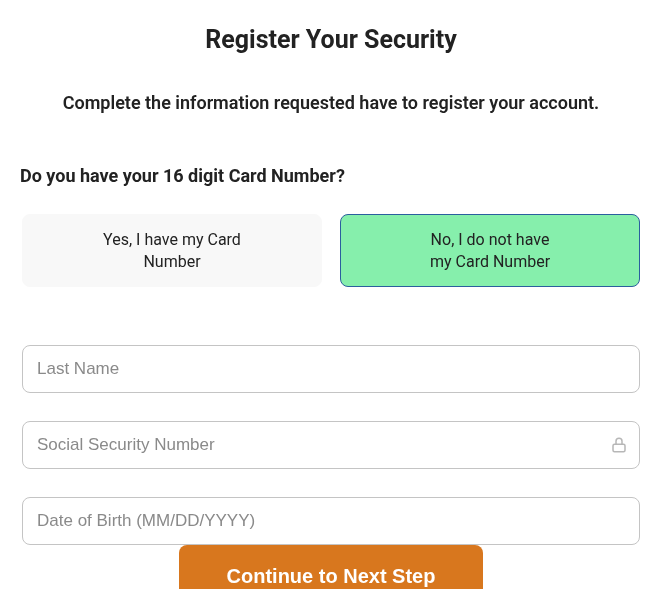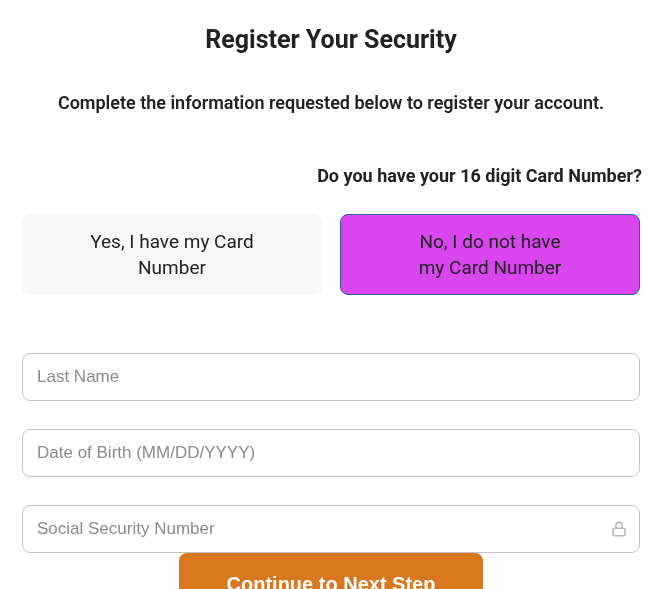--- a/index.html
+++ b/index.html
@@ -21,48 +21,48 @@
       margin-top: 5px;
       margin-bottom: 38px;
     }
     .subtitle {
       text-align: center;
       font-size: 18px;
       font-weight: 600;
       margin-bottom: 52px;
     }
     .question {
-      text-align: right;
+      text-align: left;
       font-size: 18px;
       font-weight: 700;
       margin-bottom: 28px;
     }
     .options {
       display: flex;
       gap: 18px;
       margin-bottom: 58px;
       padding: 0 2px;
     }
     .option {
       flex: 1;
       border-radius: 8px;
       padding: 14px 20px;
       text-align: center;
-      font-size: 19px;
+      font-size: 16px;
       line-height: 1.35;
       cursor: pointer;
       user-select: none;
     }
     .option-unselected {
       background: #f8f8f8;
       color: #222;
       border: 1px solid #f8f8f8;
     }
     .option-selected {
-      background: #d946ef;
+      background: #86efac;
       border: 1.5px solid #2b5f9e;
       color: #222;
     }
     .fields {
       display: grid;
       grid-template-columns: 1fr;
       gap: 28px 18px;
       padding: 0 2px;
     }
     .input-wrap {
@@ -106,40 +106,40 @@
       font-weight: 700;
       padding: 20px 48px;
       cursor: pointer;
     }
   </style>
 </head>
 <body>
 
 <h1 class="title">Register Your Security</h1>
 
-<p class="subtitle">Complete the information requested below to register your account.</p>
+<p class="subtitle">Complete the information requested have to register your account.</p>
 
 <p class="question">Do you have your 16 digit Card Number?</p>
 
 <div class="options">
   <div class="option option-unselected">Yes, I have my Card<br>Number</div>
   <div class="option option-selected">No, I do not have<br>my Card Number</div>
 </div>
 
 <div class="fields">
   <div class="input-wrap">
     <input type="text" class="field" placeholder="Last Name" style="">
   </div>
   <div class="input-wrap">
-    <input type="text" class="field" placeholder="Date of Birth (MM/DD/YYYY)" style="">
-  </div>
-  <div class="input-wrap">
     <input type="text" class="field has-icon" placeholder="Social Security Number" style="">
     <svg class="lock-icon" viewBox="0 0 24 24" fill="none" stroke="currentColor" stroke-width="2" stroke-linecap="round" stroke-linejoin="round">
       <rect x="4" y="11" width="16" height="10" rx="2"></rect>
       <path d="M8 11V7a4 4 0 0 1 8 0v4"></path>
     </svg>
+  </div>
+  <div class="input-wrap">
+    <input type="text" class="field" placeholder="Date of Birth (MM/DD/YYYY)" style="">
   </div>
 </div>
 
 <div class="submit-wrap">
   <button class="submit">Continue to Next Step</button>
 </div>
 
 </body></html>

